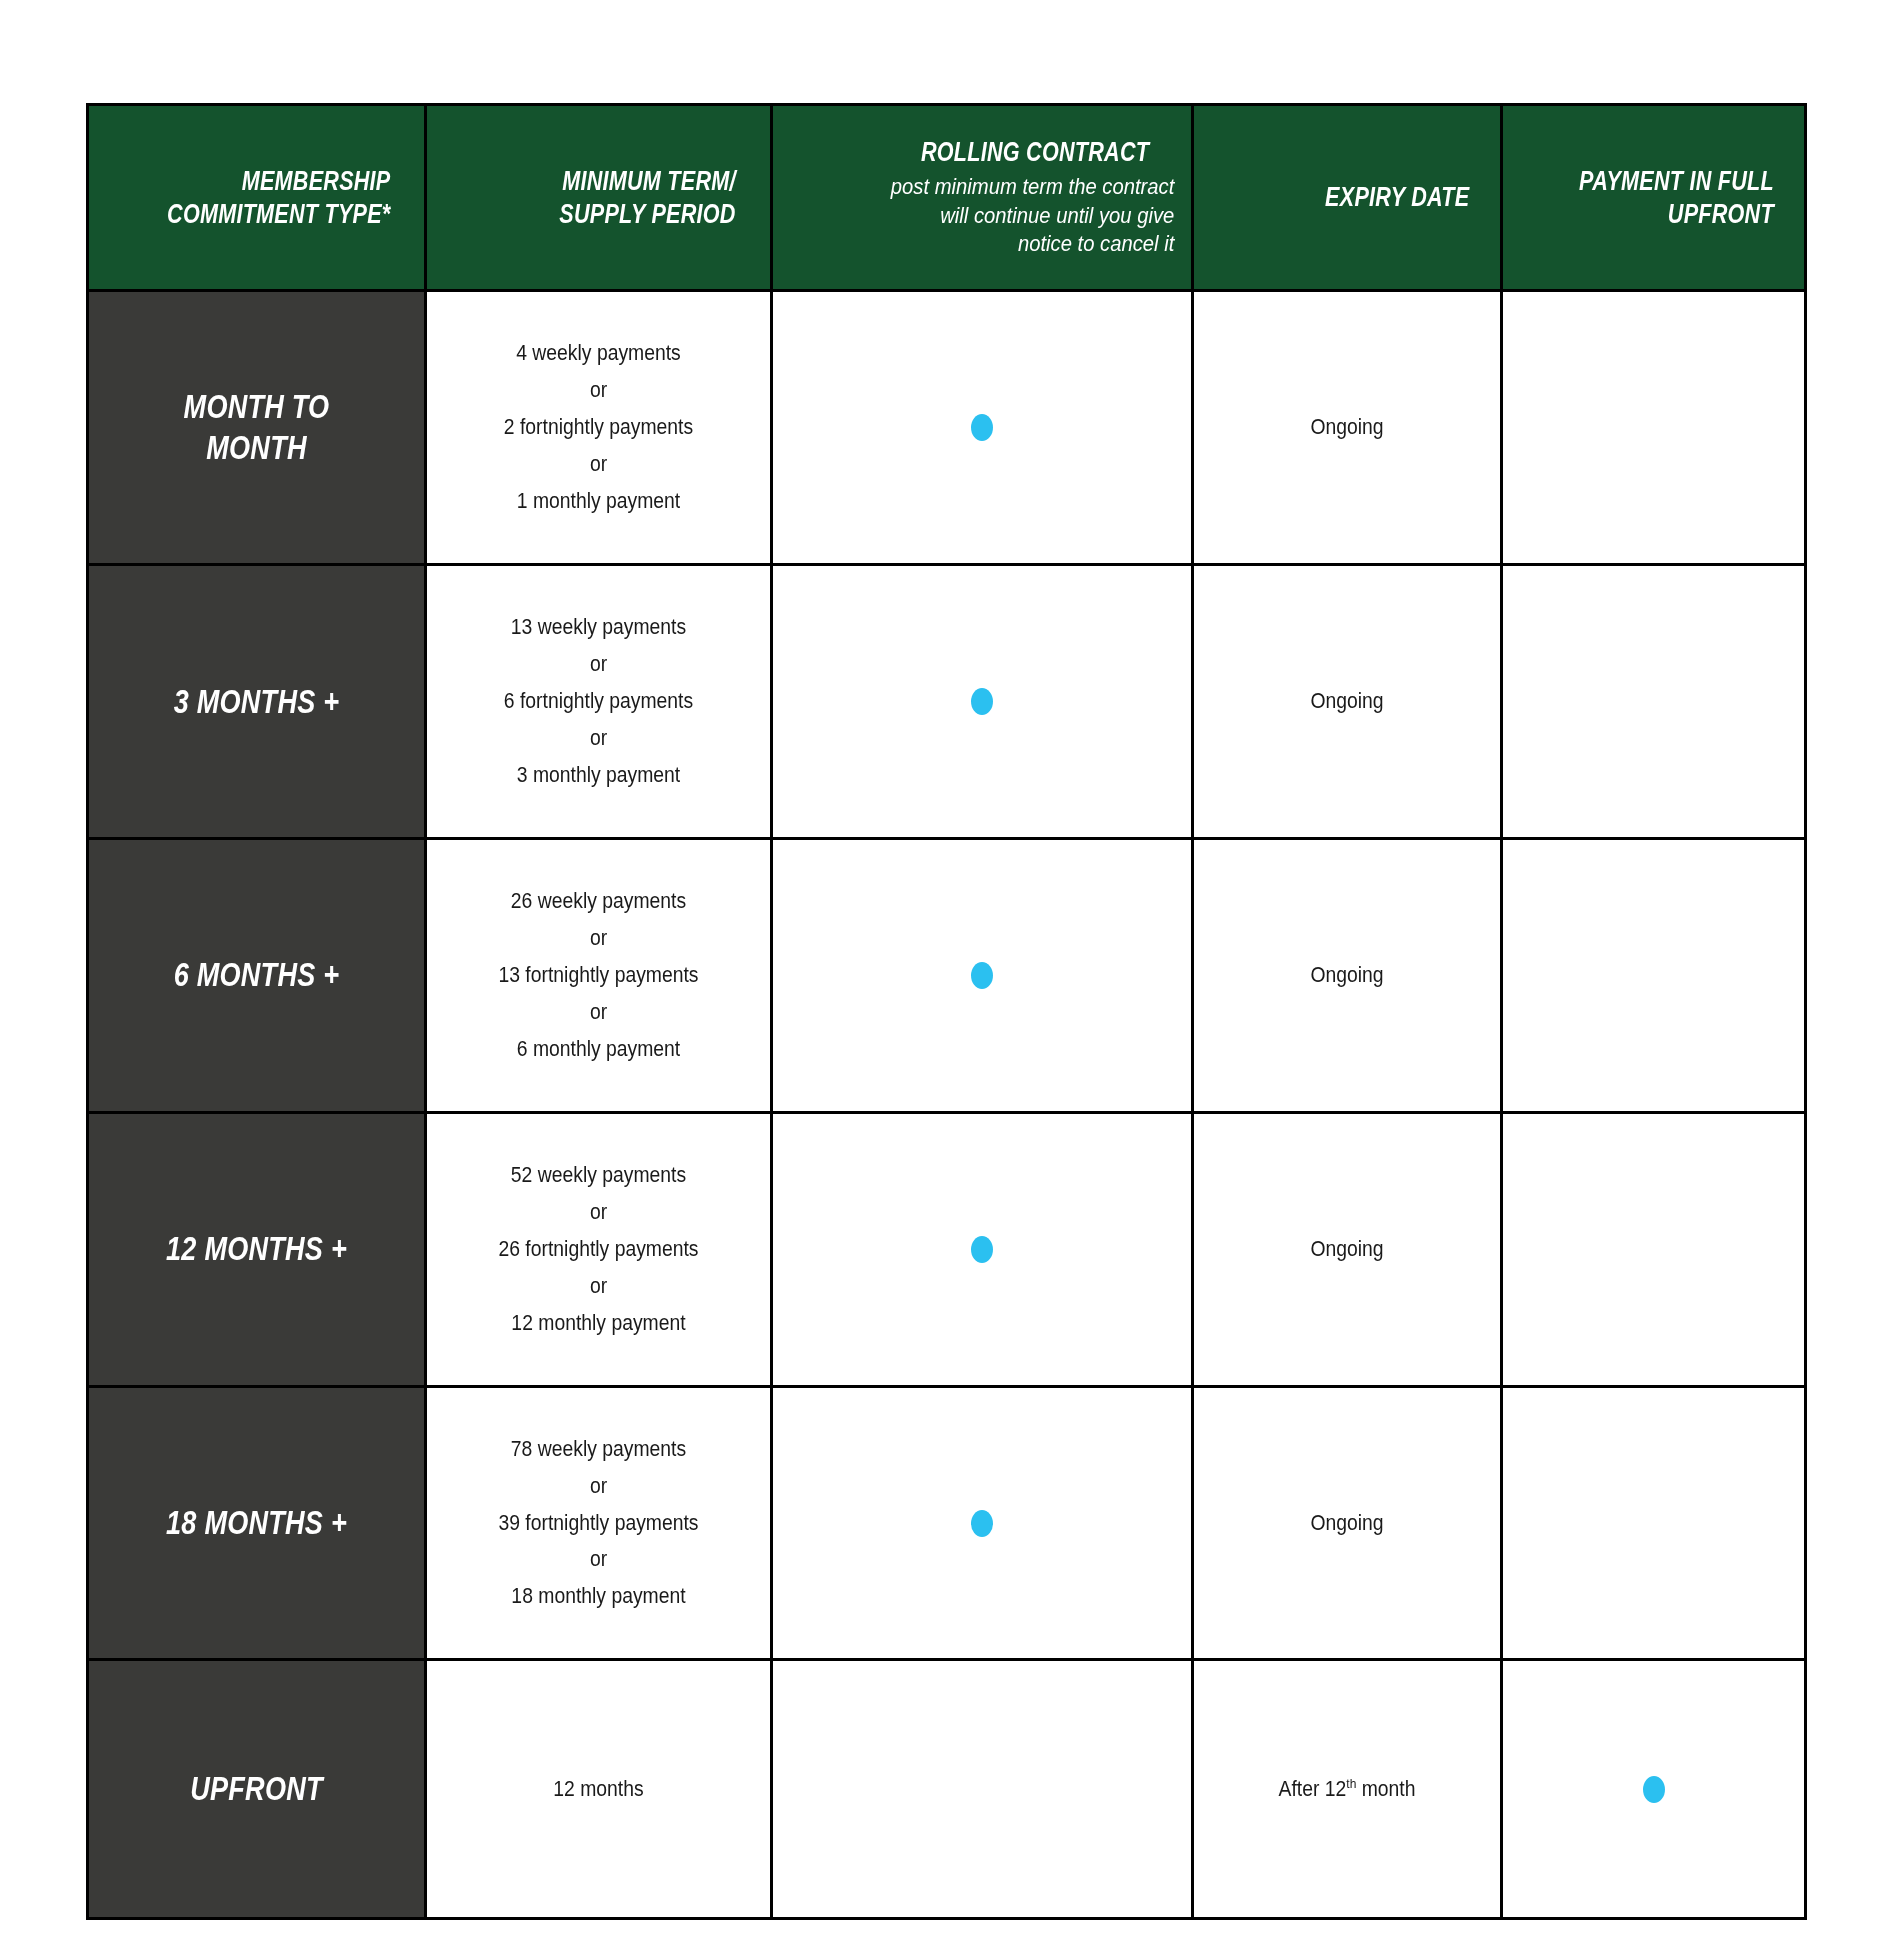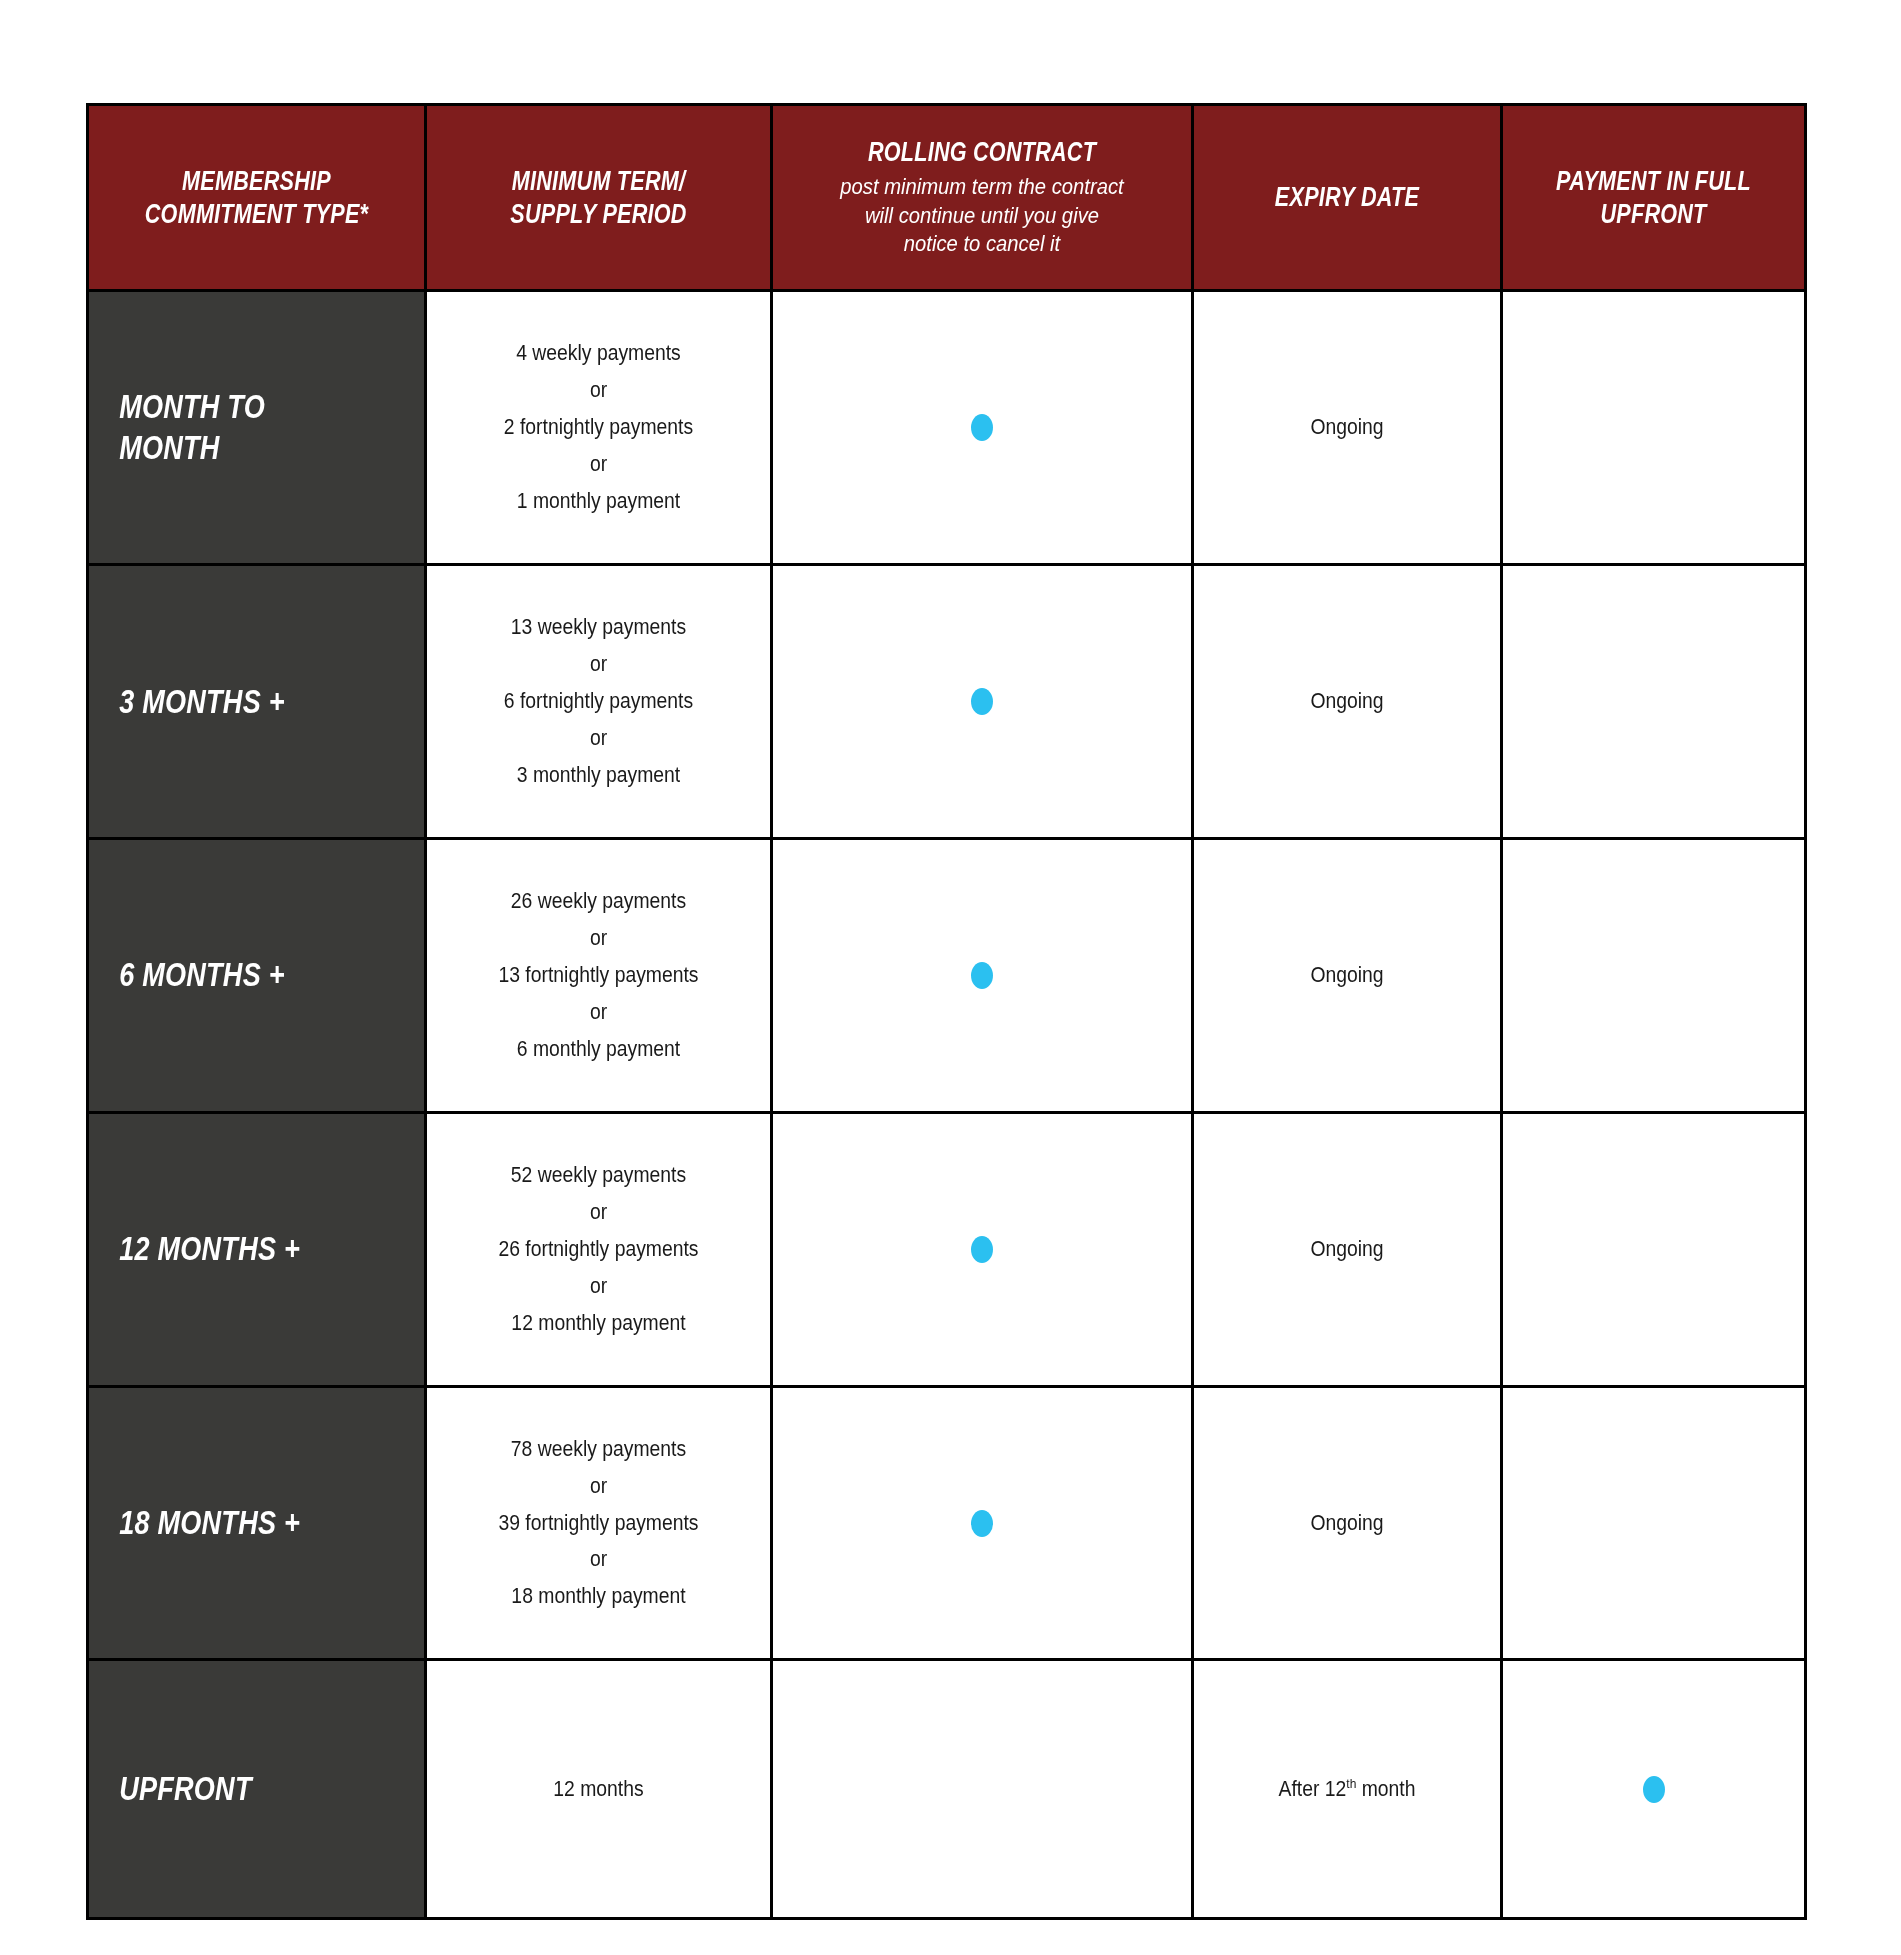--- a/index.html
+++ b/index.html
@@ -45,23 +45,23 @@
   col.c1 { width: 338px; }
   col.c2 { width: 346px; }
   col.c3 { width: 421px; }
   col.c4 { width: 309px; }
   col.c5 { width: 304px; }
 
   
   thead tr { height: 186px; }
 
   .hdr {
-    background: #7f1d1d;
+    background: #14532d;
     color: #ffffff;
-    text-align: center;
+    text-align: right;
     padding: 6.5px 10.4px;
   }
 
   .hdr-title {
     display: block;
     font-family: "Liberation Sans", sans-serif;
     font-weight: 700;
     font-style: italic;
     font-size: 27px;
     line-height: 1.22;
@@ -84,21 +84,21 @@
     white-space: pre-line;
   }
 
   
   tbody tr { height: 267px; }
   tbody tr.last-row { height: 252px; }
 
   td.rowlabel {
     background: #3a3a38;
     color: #ffffff;
-    text-align: left;
+    text-align: center;
     padding: 6.5px 11.7px;
   }
 
   .rowlabel-text {
     display: block;
     font-family: "Liberation Sans", sans-serif;
     font-weight: 700;
     font-style: italic;
     font-size: 33px;
     line-height: 1.26;

